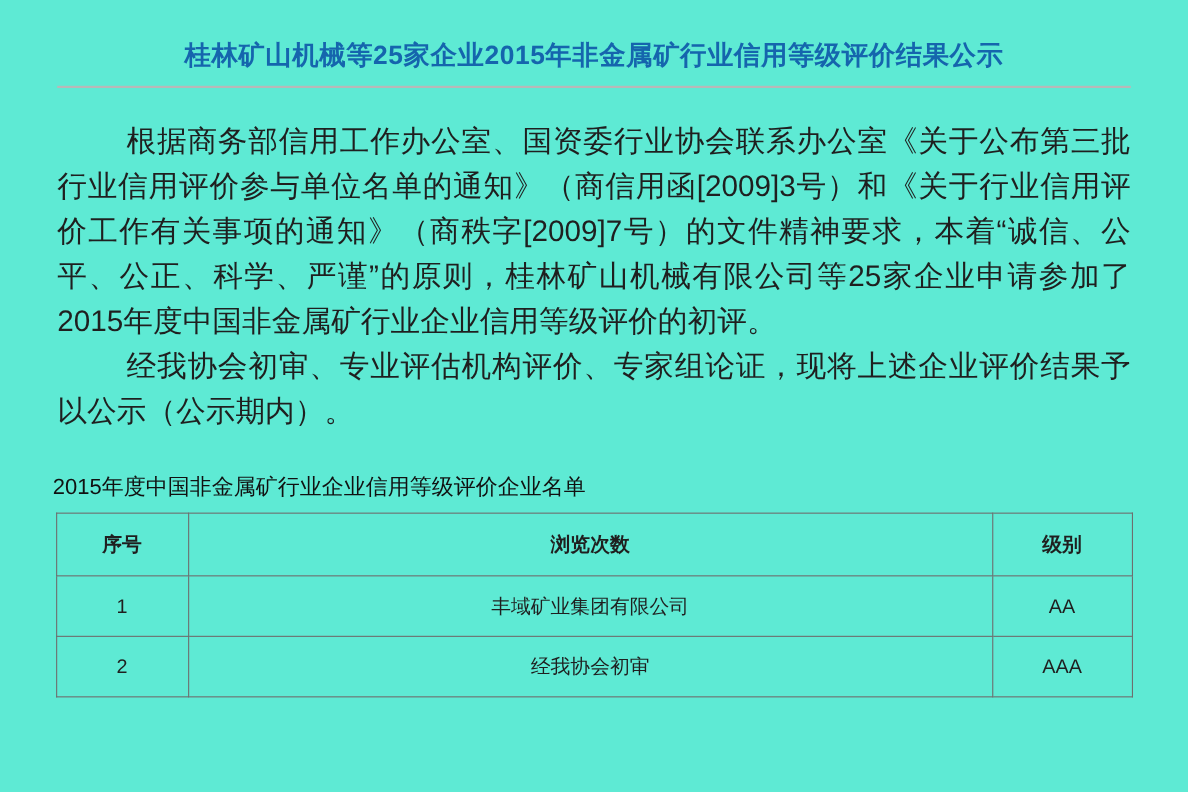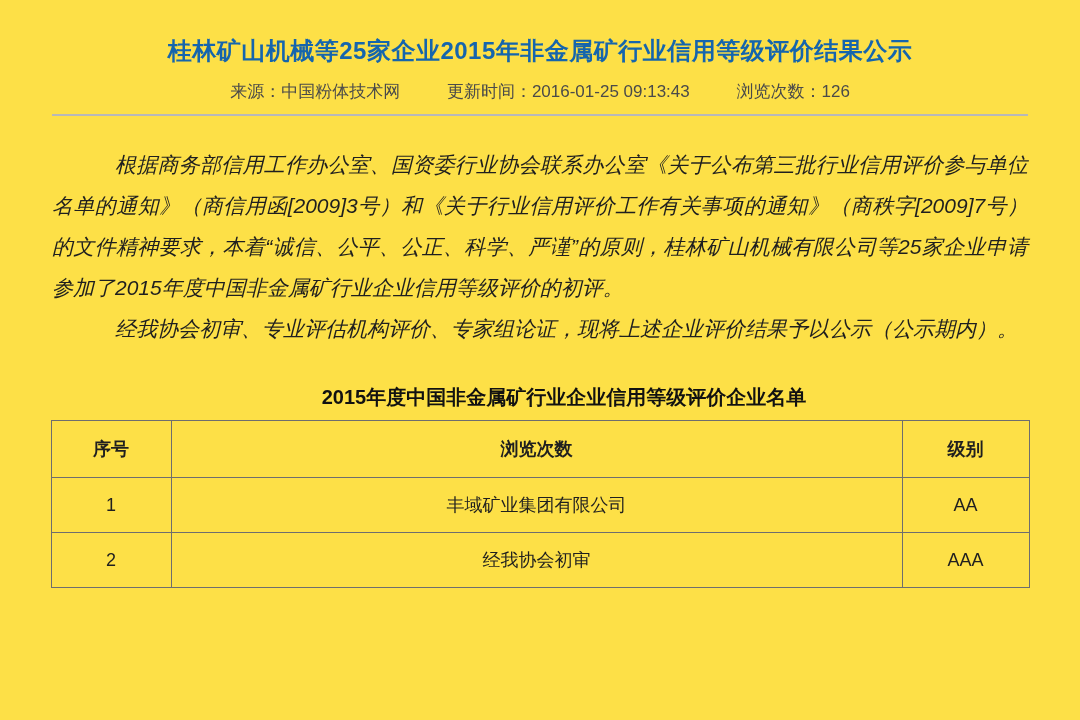--- a/index.html
+++ b/index.html
@@ -6,21 +6,21 @@
     margin: 0;
     padding: 0;
     background: #ffffff;
     font-family: "Liberation Sans", sans-serif;
   }
   .page {
     position: relative;
     width: 1080px;
     height: 720px;
     overflow: hidden;
-    background: #fde047;
+    background: #5eead4;
   }
   .content {
     padding: 0 52px;
   }
   .page-title {
     margin: 0;
     padding-top: 36px;
     text-align: center;
     font-size: 24px;
     font-weight: bold;
@@ -39,35 +39,34 @@
     margin: 0 21px;
     white-space: nowrap;
   }
   .divider {
     border: none;
     border-top: 2px solid #b8b8b8;
     margin: 12px 52px 0 52px;
   }
   .article {
     margin-top: 28px;
-    font-size: 21px;
+    font-size: 27px;
     line-height: 41px;
     color: #1f1f1f;
     text-align: justify;
-    font-style: italic;
   }
   .article p {
     margin: 0;
     text-indent: 63px;
   }
   .table-title {
     margin-top: 37px;
-    text-align: center;
+    text-align: left;
     font-size: 20px;
-    font-weight: bold;
+    font-weight: normal;
     color: #111111;
     line-height: 22px;
     margin-left: 48px;
   }
   table.rating-table {
     margin: 12px auto 0 auto;
     width: 975px;
     border-collapse: collapse;
     table-layout: fixed;
   }
@@ -86,25 +85,20 @@
   .col-name { width: 730px; }
   .col-grade { width: 126px; }
 </style>
 </head>
 <body>
 
 <div class="page">
 
   <h1 class="page-title">桂林矿山机械等25家企业2015年非金属矿行业信用等级评价结果公示</h1>
 
-  <div class="meta-row">
-    <span class="meta-item"><span>来源：</span><span>中国粉体技术网</span></span>
-    <span class="meta-item"><span>更新时间：</span><span>2016-01-25 09:13:43</span></span>
-    <span class="meta-item"><span>浏览次数：</span><span>126</span></span>
-  </div>
 
   <hr class="divider">
 
   <div class="content">
     <div class="article">
       <p>根据商务部信用工作办公室、国资委行业协会联系办公室《关于公布第三批行业信用评价参与单位名单的通知》（商信用函[2009]3号）和《关于行业信用评价工作有关事项的通知》（商秩字[2009]7号）的文件精神要求，本着“诚信、公平、公正、科学、严谨”的原则，桂林矿山机械有限公司等25家企业申请参加了2015年度中国非金属矿行业企业信用等级评价的初评。</p>
       <p>经我协会初审、专业评估机构评价、专家组论证，现将上述企业评价结果予以公示（公示期内）。</p>
     </div>
   </div>
 

